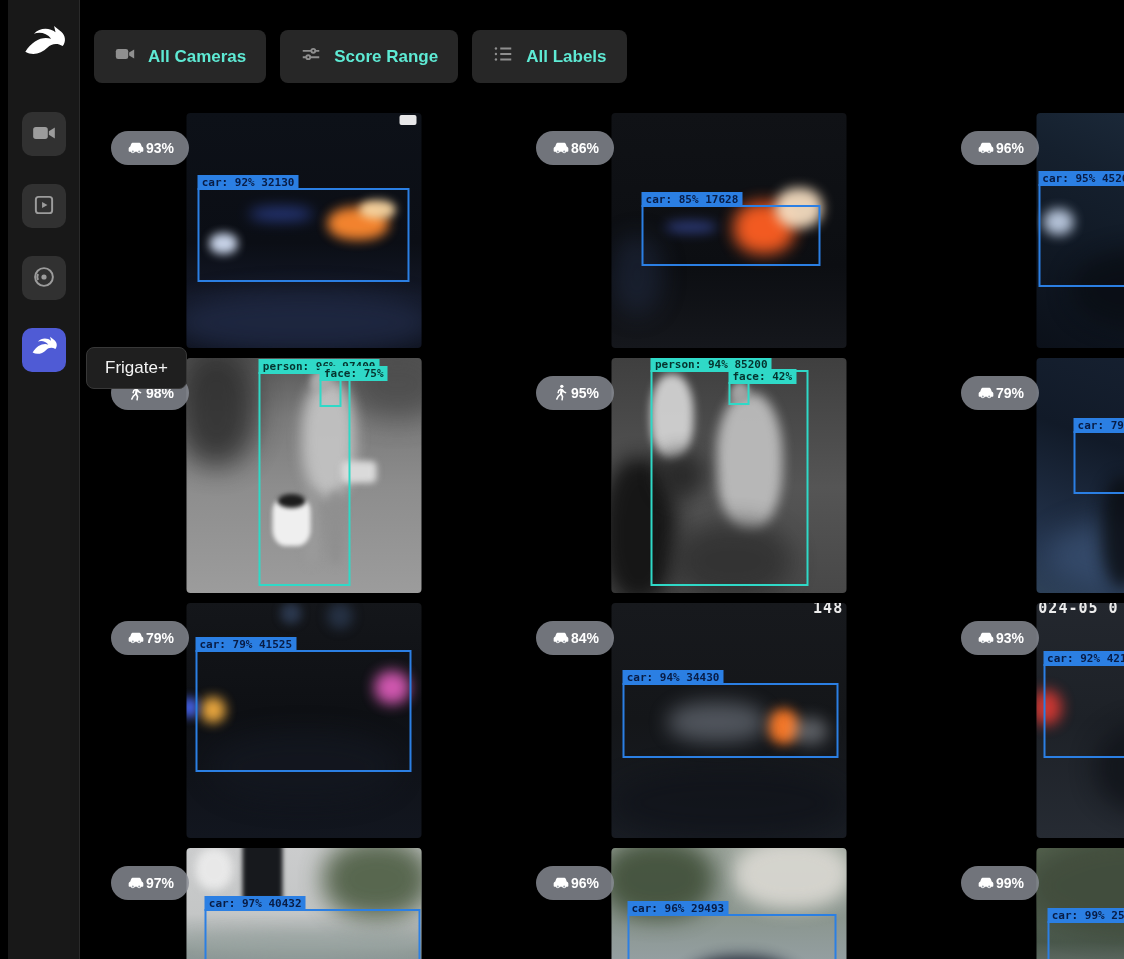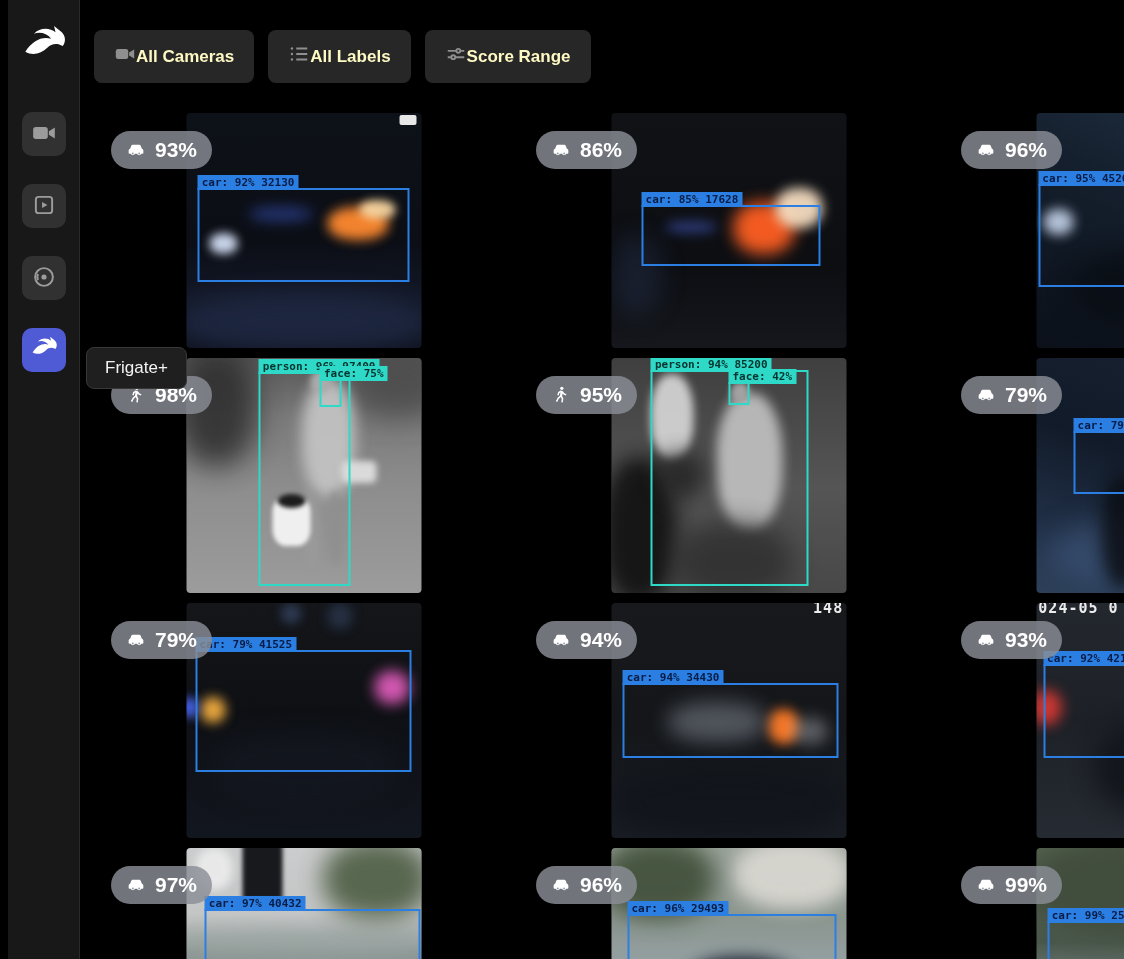--- a/index.html
+++ b/index.html
@@ -17,36 +17,36 @@
   .nav{display:flex;flex-direction:column;gap:28px;margin-top:42px}
   .nav-btn{
     width:44px;height:44px;border-radius:10px;background:#313131;border:none;padding:0;
     display:flex;align-items:center;justify-content:center;cursor:pointer;
   }
   .nav-btn.active{background:#4f5bd5}
   
   .main{position:absolute;left:80px;top:0;right:0;bottom:0}
   .toolbar{display:flex;gap:14px;padding:30px 0 0 14px}
   .tbtn{
-    display:flex;align-items:center;background:#272727;border:none;border-radius:8px;
-    padding:13px 20px;color:#fef9c3;font-size:17px;font-weight:700;font-family:inherit;cursor:pointer;
+    display:flex;align-items:center;gap:12px;background:#272727;border:none;border-radius:8px;
+    padding:13px 20px;color:#5eead4;font-size:17px;font-weight:700;font-family:inherit;cursor:pointer;
   }
   .grid{
     display:grid;grid-template-columns:repeat(3,417px);grid-auto-rows:235px;
     column-gap:8px;row-gap:10px;margin:30px 0 0 15px;
   }
   .cell{position:relative;cursor:pointer}
   .thumb{
     position:absolute;left:50%;top:0;transform:translateX(-50%);
     width:235px;height:235px;overflow:hidden;border-radius:4px;background:#10131a;
   }
   .badge{
-    position:absolute;left:16px;top:18px;z-index:6;display:flex;align-items:center;gap:9px;
+    position:absolute;left:16px;top:18px;z-index:6;display:flex;align-items:center;
     background:rgba(138,142,150,.82);border-radius:999px;padding:7px 15px;
-    font-size:21px;font-weight:600;color:#fff;
+    font-size:14px;font-weight:600;color:#fff;
   }
   .light{position:absolute;border-radius:45%}
   .bbox{position:absolute;border:2px solid #2b7fe3;box-sizing:border-box;z-index:3}
   .bbox.teal{border-color:#2fd9c7}
   .blabel{
     position:absolute;bottom:100%;left:-2px;white-space:nowrap;z-index:4;
     font-family:"DejaVu Sans Mono",monospace;font-size:11px;font-weight:700;
     background:#2b7fe3;color:#081c45;padding:1px 4px;line-height:13px;
   }
   .teal>.blabel{background:#2fd9c7;color:#05332e}
@@ -127,37 +127,37 @@
         <svg width="22" height="22" viewBox="0 0 24 24" fill="#8f8f8f">
             <rect x="2" y="6.5" width="13.5" height="11" rx="2.5"></rect>
             <path d="M16.5 10.3 22 7v10l-5.5-3.3z"></path>
           </svg>
       </span>
       <span>All Cameras</span>
     </button>
     <button class="tbtn">
       <span>
         <svg width="22" height="22" viewBox="0 0 24 24" fill="none" stroke="#8f8f8f" stroke-width="2">
+            <path d="M3 8.5h18M3 15.5h18"></path>
+            <circle cx="14.5" cy="8.5" r="2.1" fill="#272727"></circle>
+            <circle cx="9" cy="15.5" r="2.1" fill="#272727"></circle>
+          </svg>
+      </span>
+      <span>Score Range</span>
+    </button>
+    <button class="tbtn">
+      <span>
+        <svg width="22" height="22" viewBox="0 0 24 24" fill="none" stroke="#8f8f8f" stroke-width="2">
             <path d="M9 6h12M9 12h12M9 18h12"></path>
             <circle cx="4.3" cy="6" r="1.3" fill="#8f8f8f" stroke="none"></circle>
             <circle cx="4.3" cy="12" r="1.3" fill="#8f8f8f" stroke="none"></circle>
             <circle cx="4.3" cy="18" r="1.3" fill="#8f8f8f" stroke="none"></circle>
           </svg>
       </span>
       <span>All Labels</span>
-    </button>
-    <button class="tbtn">
-      <span>
-        <svg width="22" height="22" viewBox="0 0 24 24" fill="none" stroke="#8f8f8f" stroke-width="2">
-            <path d="M3 8.5h18M3 15.5h18"></path>
-            <circle cx="14.5" cy="8.5" r="2.1" fill="#272727"></circle>
-            <circle cx="9" cy="15.5" r="2.1" fill="#272727"></circle>
-          </svg>
-      </span>
-      <span>Score Range</span>
     </button>
   </div>
   <div class="grid" id="grid">
       <div class="cell">
         <div class="thumb scene-n1">
           <div class="light" style="left: 60%; top: 40%; width: 26%; height: 14%; background: rgb(255, 138, 48); opacity: 0.95; filter: blur(6px);"></div>
           <div class="light" style="left: 74%; top: 37%; width: 15%; height: 8%; background: rgb(255, 220, 166); opacity: 0.9; filter: blur(4px);"></div>
           <div class="light" style="left: 10%; top: 51%; width: 12%; height: 9%; background: rgb(220, 232, 255); opacity: 0.9; filter: blur(5px);"></div>
           <div class="light" style="left: 27%; top: 40%; width: 27%; height: 6%; background: rgb(59, 87, 201); opacity: 0.55; filter: blur(7px);"></div>
           <div class="light" style="left: 91%; top: 1%; width: 7%; height: 4%; background: rgb(255, 255, 255); opacity: 0.9; border-radius: 2px;"></div>
@@ -324,21 +324,21 @@
           <div class="ts" style="left: 86%;">148</div>
         </div>
         <div class="badge">
           <span style="display: flex;">
             <svg width="20" height="20" viewBox="0 0 24 24" fill="#fff">
               <path d="M3.2 15.7v-3.1c0-1 .7-1.9 1.6-2.2l.3-.1 1.1-3C6.6 6.3 7.5 5.7 8.5 5.7h7c1 0 1.9.6 2.3 1.6l1.1 3 .3.1c1 .3 1.6 1.2 1.6 2.2v3.1c0 .5-.4.9-.9.9h-1.6c-.4 1-1.4 1.7-2.5 1.7s-2.1-.7-2.5-1.7h-2.6c-.4 1-1.4 1.7-2.5 1.7s-2.1-.7-2.5-1.7H4.1c-.5 0-.9-.4-.9-.9z"></path>
               <circle cx="8.2" cy="16.1" r="1.2" fill="#9aa0a8"></circle>
               <circle cx="15.8" cy="16.1" r="1.2" fill="#9aa0a8"></circle>
             </svg>
           </span>
-          <span>94%</span>
+          <span>84%</span>
         </div>
       </div>
       <div class="cell">
         <div class="thumb scene-n7">
           <div class="light" style="left: -2%; top: 37%; width: 13%; height: 15%; background: rgb(224, 58, 52); opacity: 0.9; filter: blur(7px);"></div>
           <div class="light" style="left: 25%; top: 50%; width: 55%; height: 40%; background: rgb(17, 20, 26); opacity: 0.85; filter: blur(12px);"></div>
           <div class="bbox" style="left: 3%; top: 26%; width: 110%; height: 40%;">
             <div class="blabel">car: 92% 4216</div>
           </div>
           <div class="ts" style="left: 1%;">024-05 0</div>

